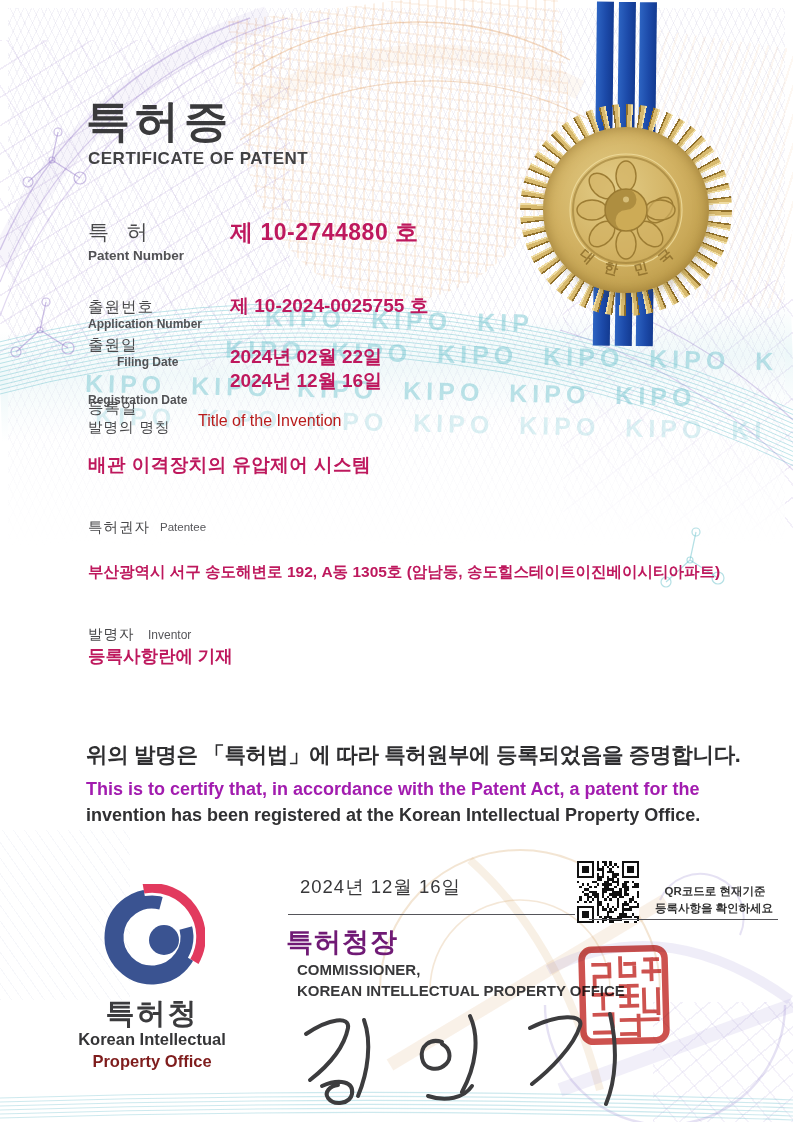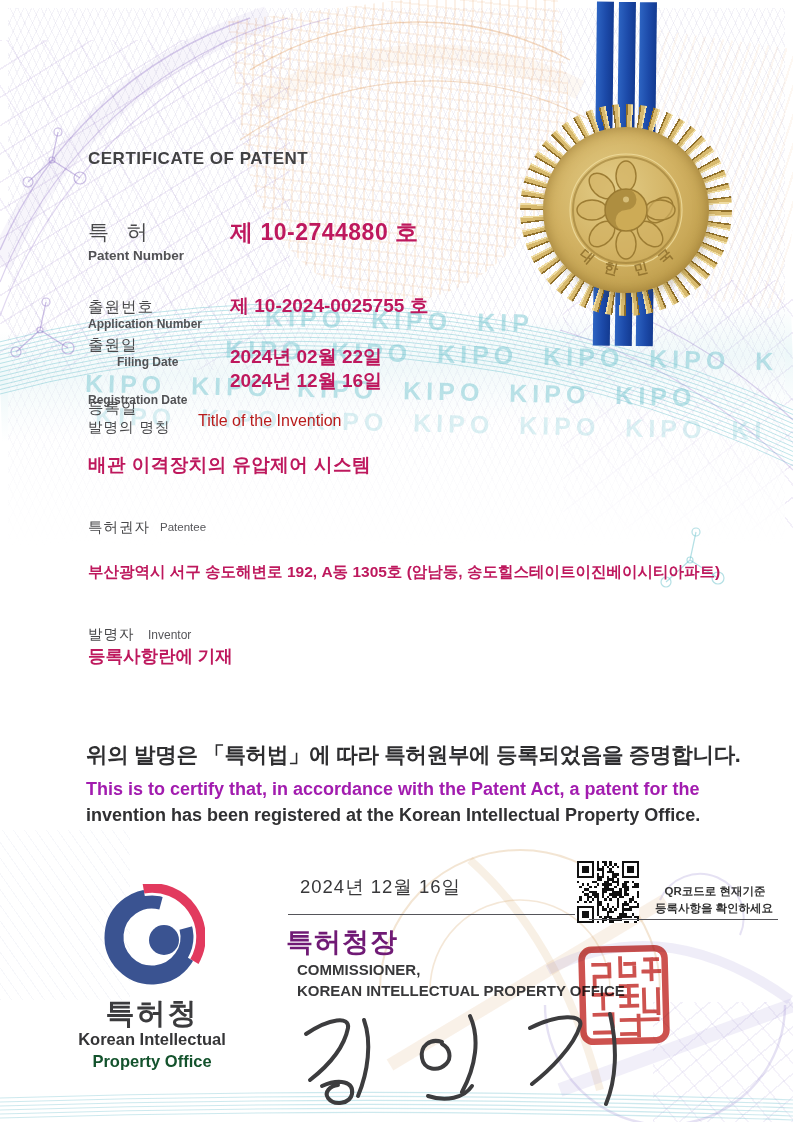--- a/index.html
+++ b/index.html
@@ -84,21 +84,21 @@
   .pat-addr{left:88px;top:562px;font-size:15.5px;font-weight:600;}
   .invr-ko{left:88px;top:625px;font-size:14.5px;letter-spacing:1px;}
   .invr-en{left:148px;top:628px;font-size:12px;font-weight:500;color:#56565a;}
   .invr-v{left:88px;top:644px;font-size:17.5px;}
   .st-ko{left:86px;top:740px;font-size:21.5px;font-weight:bold;color:#2e2e30;letter-spacing:-.3px;white-space:nowrap;}
   .st-en1{left:86px;top:779px;font-size:18px;font-weight:bold;color:#a21caf;}
   .st-en2{left:86px;top:805px;font-size:18px;font-weight:bold;color:#303032;}
   .kipo-logo{left:99px;top:884px;z-index:3;}
   .office-ko{left:90px;top:994px;width:124px;text-align:center;font-size:29px;font-weight:bold;color:#3b3b3d;letter-spacing:2px;}
   .office-en1{left:60px;top:1030px;width:184px;text-align:center;font-size:16.5px;font-weight:600;color:#353537;}
-  .office-en2{left:60px;top:1052px;width:184px;text-align:center;font-size:16.5px;font-weight:600;color:#14532d;}
+  .office-en2{left:60px;top:1052px;width:184px;text-align:center;font-size:16.5px;font-weight:600;color:#7f1d1d;}
   .iss-date{left:300px;top:874px;font-size:18.5px;color:#38383a;letter-spacing:1px;}
   .line-a{left:288px;top:914px;width:287px;border-top:1.5px solid #55555a;}
   .line-b{left:589px;top:919px;width:189px;border-top:1.5px solid #55555a;}
   .comm-ko{left:286px;top:924px;font-size:27px;font-weight:bold;color:#701a75;letter-spacing:1px;}
   .comm-en1{left:297px;top:961px;font-size:15px;font-weight:bold;color:#38383a;}
   .comm-en2{left:297px;top:982px;font-size:15px;font-weight:bold;color:#38383a;}
   .qr{left:577px;top:861px;z-index:3;}
   .qr-n1{left:640px;top:884px;width:150px;text-align:center;font-size:11.5px;font-weight:bold;color:#333;}
   .qr-n2{left:634px;top:901px;width:160px;text-align:center;font-size:11.5px;font-weight:bold;color:#333;}
   .red-seal{left:578px;top:944px;z-index:4;mix-blend-mode:multiply;transform:rotate(-1.5deg);}
@@ -207,20 +207,21 @@
       </g>
       <g>
         <text class="seal-char" text-anchor="middle" transform="translate(-42,50) rotate(40)">대</text>
         <text class="seal-char" text-anchor="middle" transform="translate(-16,63) rotate(14)">한</text>
         <text class="seal-char" text-anchor="middle" transform="translate(16,63) rotate(-14)">민</text>
         <text class="seal-char" text-anchor="middle" transform="translate(42,50) rotate(-40)">국</text>
       </g>
     </svg>
   </div>
 
+  <div class="abs z3 t-title-ko">특허증</div>
   <div class="abs z3 t-title-en">CERTIFICATE OF PATENT</div>
 
   <div class="abs z3 lab-ko f1-ko">특 허</div>
   <div class="abs z3 lab-en f1-en">Patent Number</div>
   <div class="abs z3 val f1-v">제 10-2744880 호</div>
 
   <div class="abs z3 lab-ko f2-ko">출원번호</div>
   <div class="abs z3 lab-en f2-en">Application Number</div>
   <div class="abs z3 val f2-v">제 10-2024-0025755 호</div>
 

